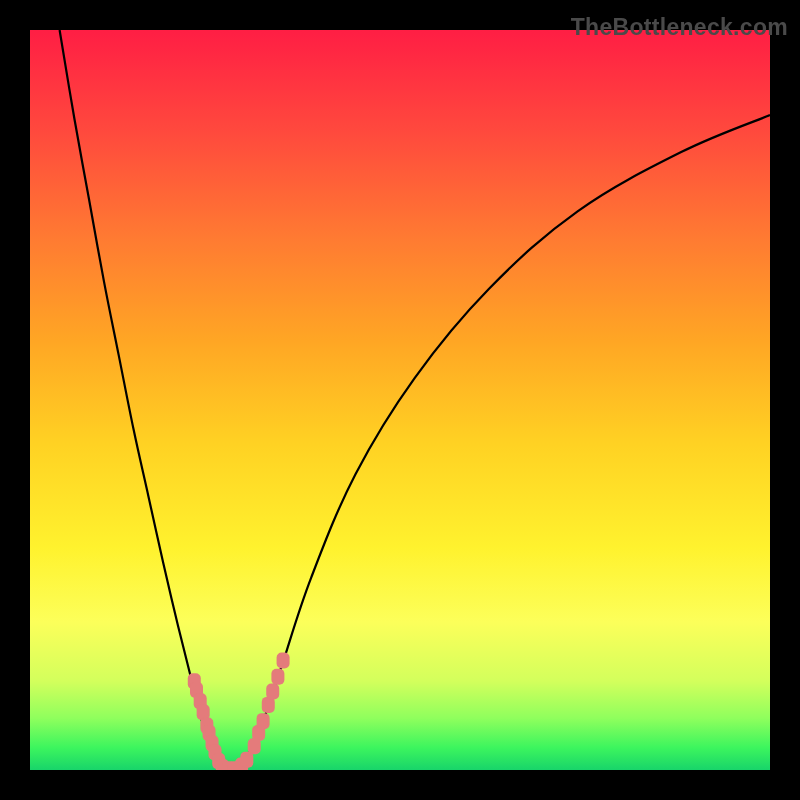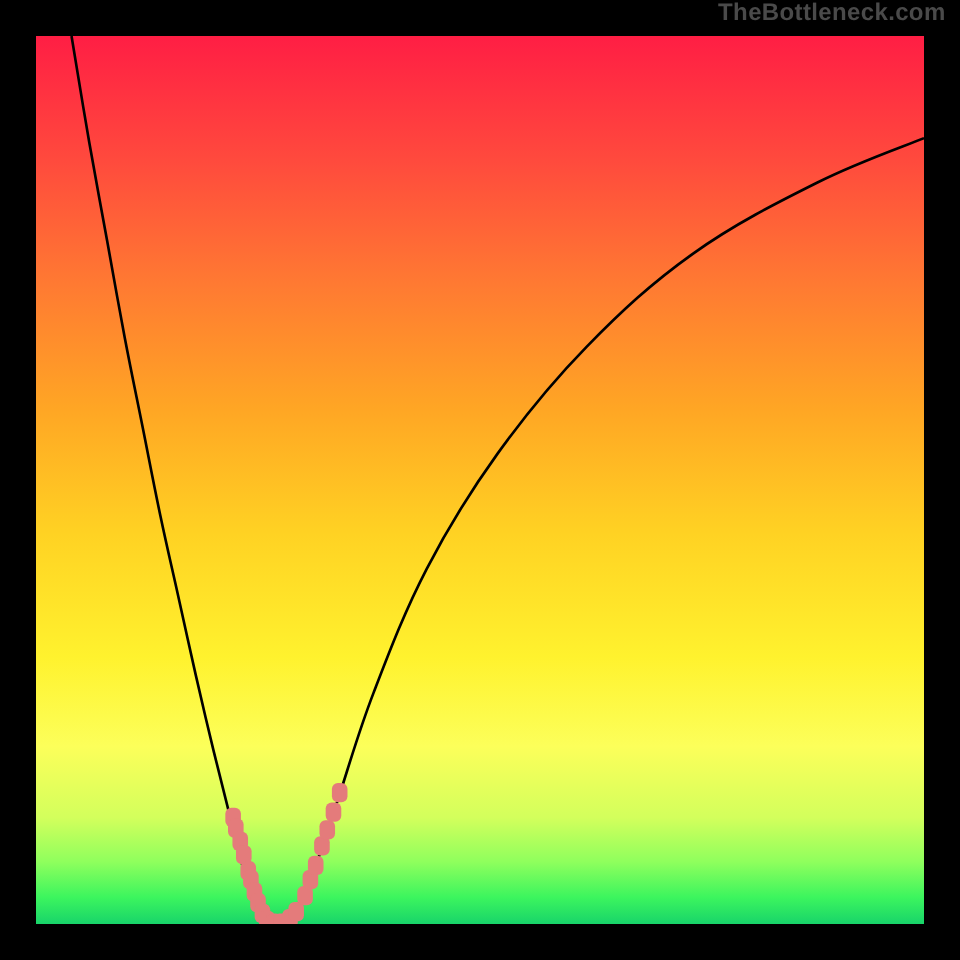--- a/index.html
+++ b/index.html
@@ -25,24 +25,24 @@
       #ffd223 56%,
       #fff22e 70%,
       #fcff5a 80%,
       #d3ff5c 88%,
       #8fff5d 93%,
       #3cf55e 97%,
       #18d46a 100%);
   }
   .watermark {
     position: absolute;
-    top: 0;
+    top: 14px;
     right: 12px;
     color: #4a4a4a;
-    font-size: 20px;
+    font-size: 23px;
     font-weight: 600;
     letter-spacing: 0.3px;
     user-select: none;
   }
   svg.curves {
     position: absolute;
     left: 0;
     top: 0;
     width: 740px;
     height: 740px;

